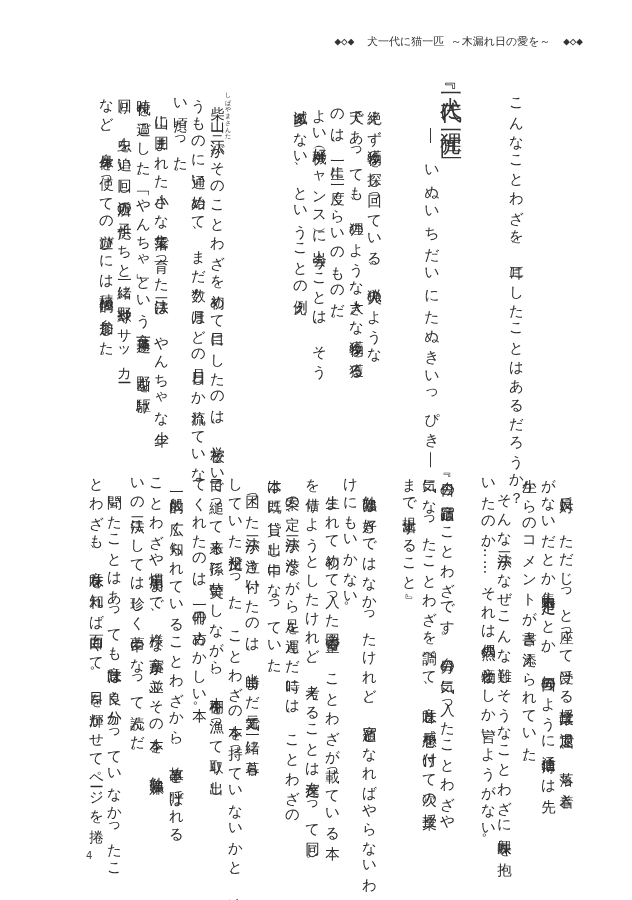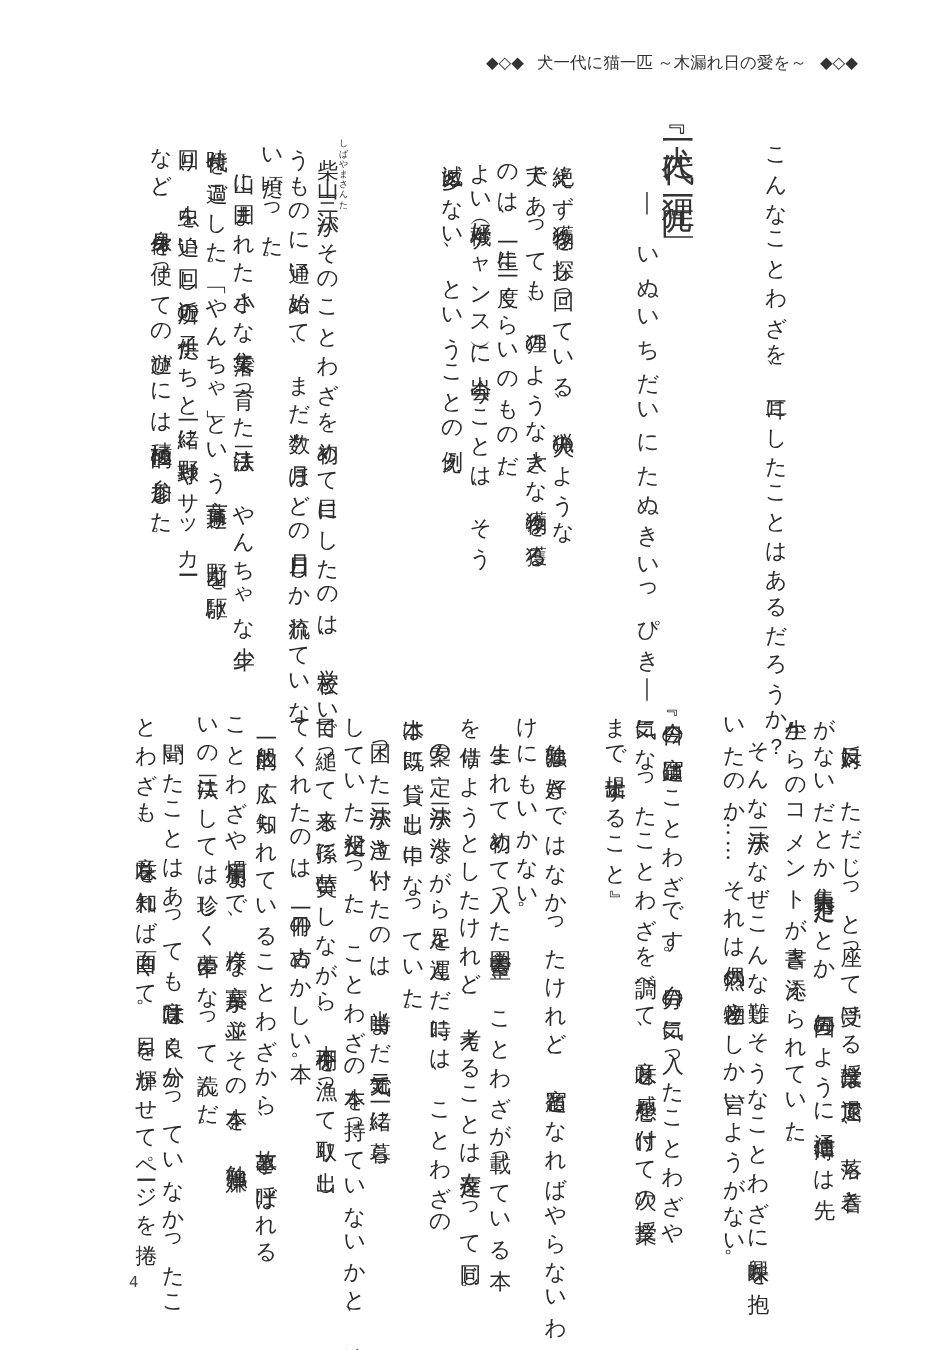--- a/index.html
+++ b/index.html
@@ -1,18 +1,18 @@
 <!DOCTYPE html>
 <html><head>
 <meta charset="utf-8">
 <style>
   html, body { margin:0; padding:0; }
   body { width:632px; height:900px; background:#ffffff; position:relative; overflow:hidden;
          font-family:"DejaVu Serif", serif; color:#2a2a2a; }
-  .header { position:absolute; top:34px; right:60px; font-family:Liberation Serif, serif;
+  .header { position:absolute; top:34px; right:49px; font-family:Liberation Mono, monospace;
             font-size:11px; color:#333; letter-spacing:0; white-space:nowrap; }
   .col { position:absolute; writing-mode:vertical-rl; font-size:14.5px; line-height:1;
          letter-spacing:2.2px; white-space:nowrap; color:#2b2b2b; }
   .title { font-size:22px; letter-spacing:3px; color:#333; }
   .subtitle { font-size:15px; letter-spacing:3.5px; color:#333; }
   .pagenum { position:absolute; left:86px; top:850px; font-size:10px; color:#444;
              font-family:"DejaVu Sans", sans-serif; }
   ruby rt { font-size:6px; letter-spacing:0; }
 </style>
 </head>

